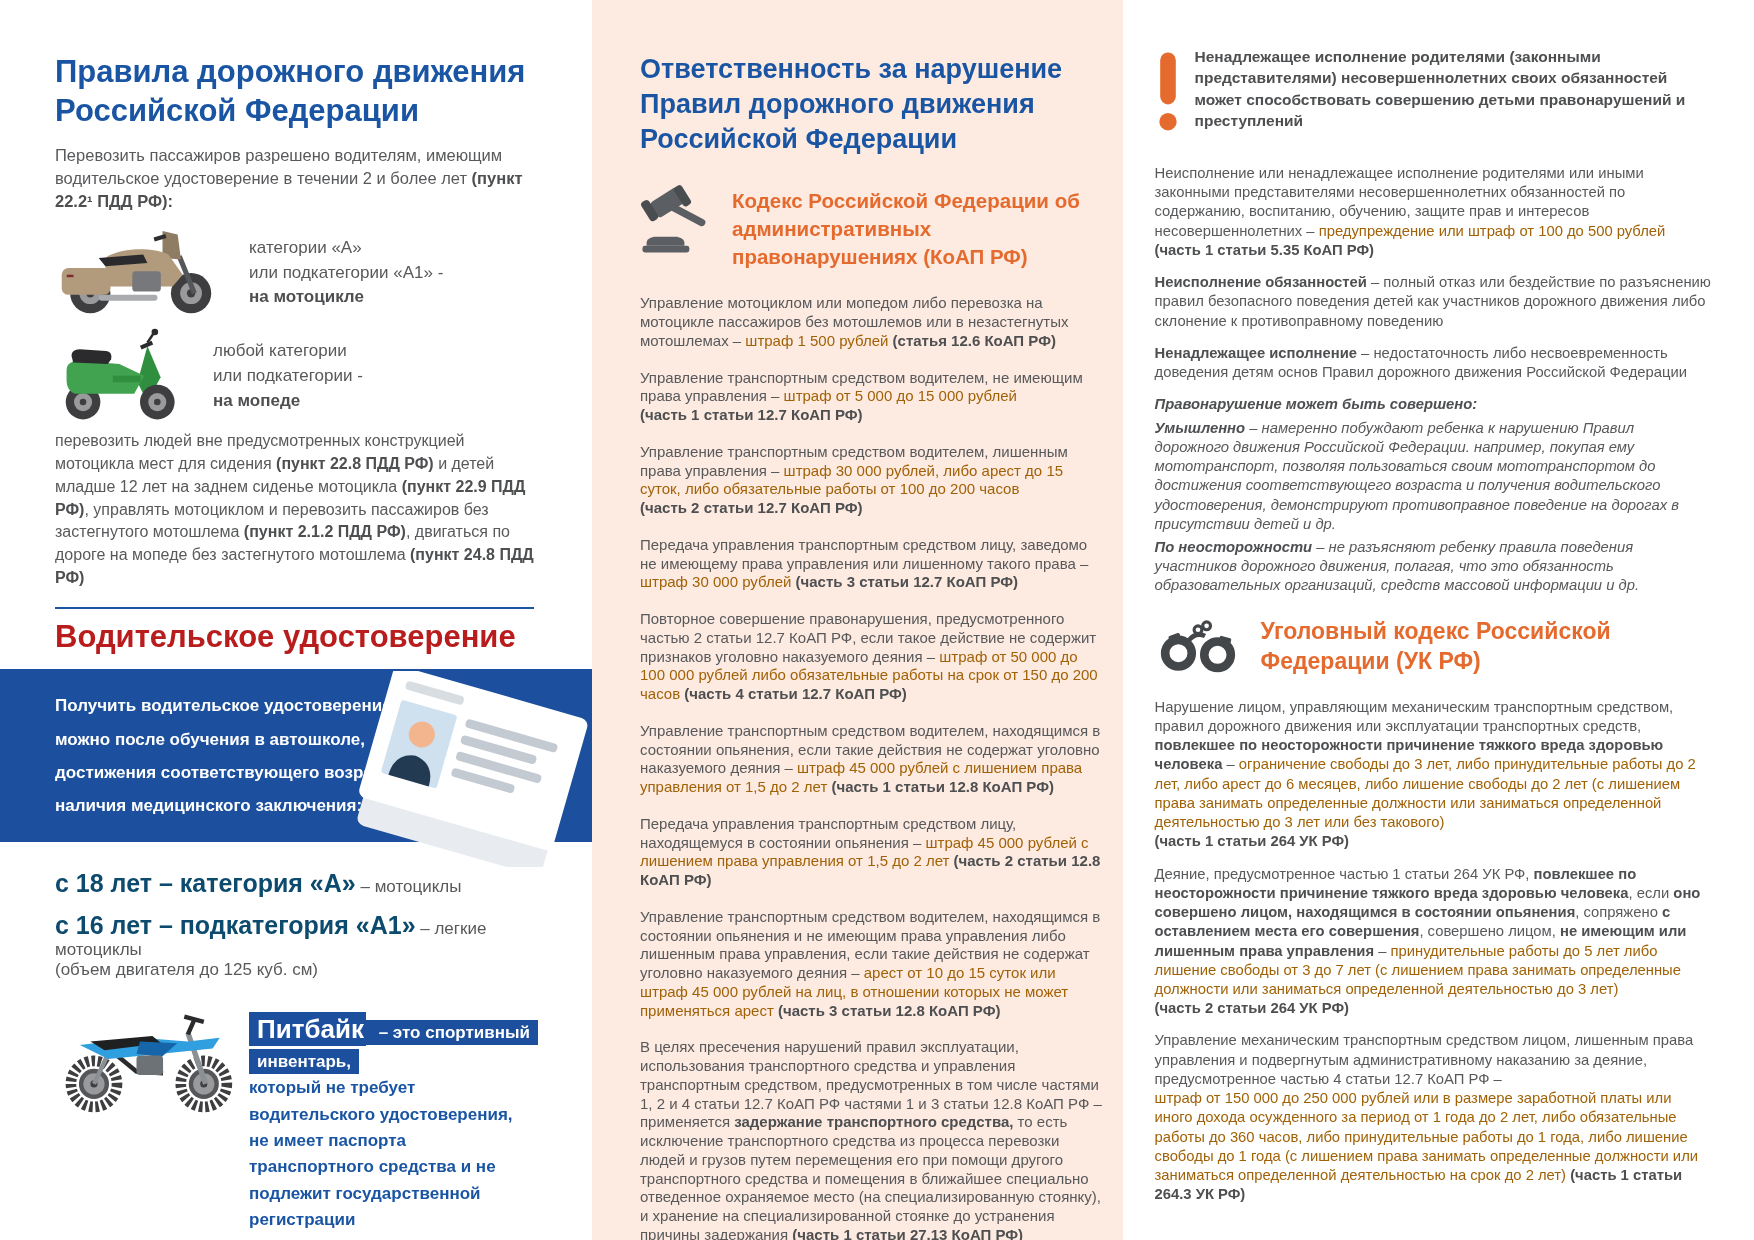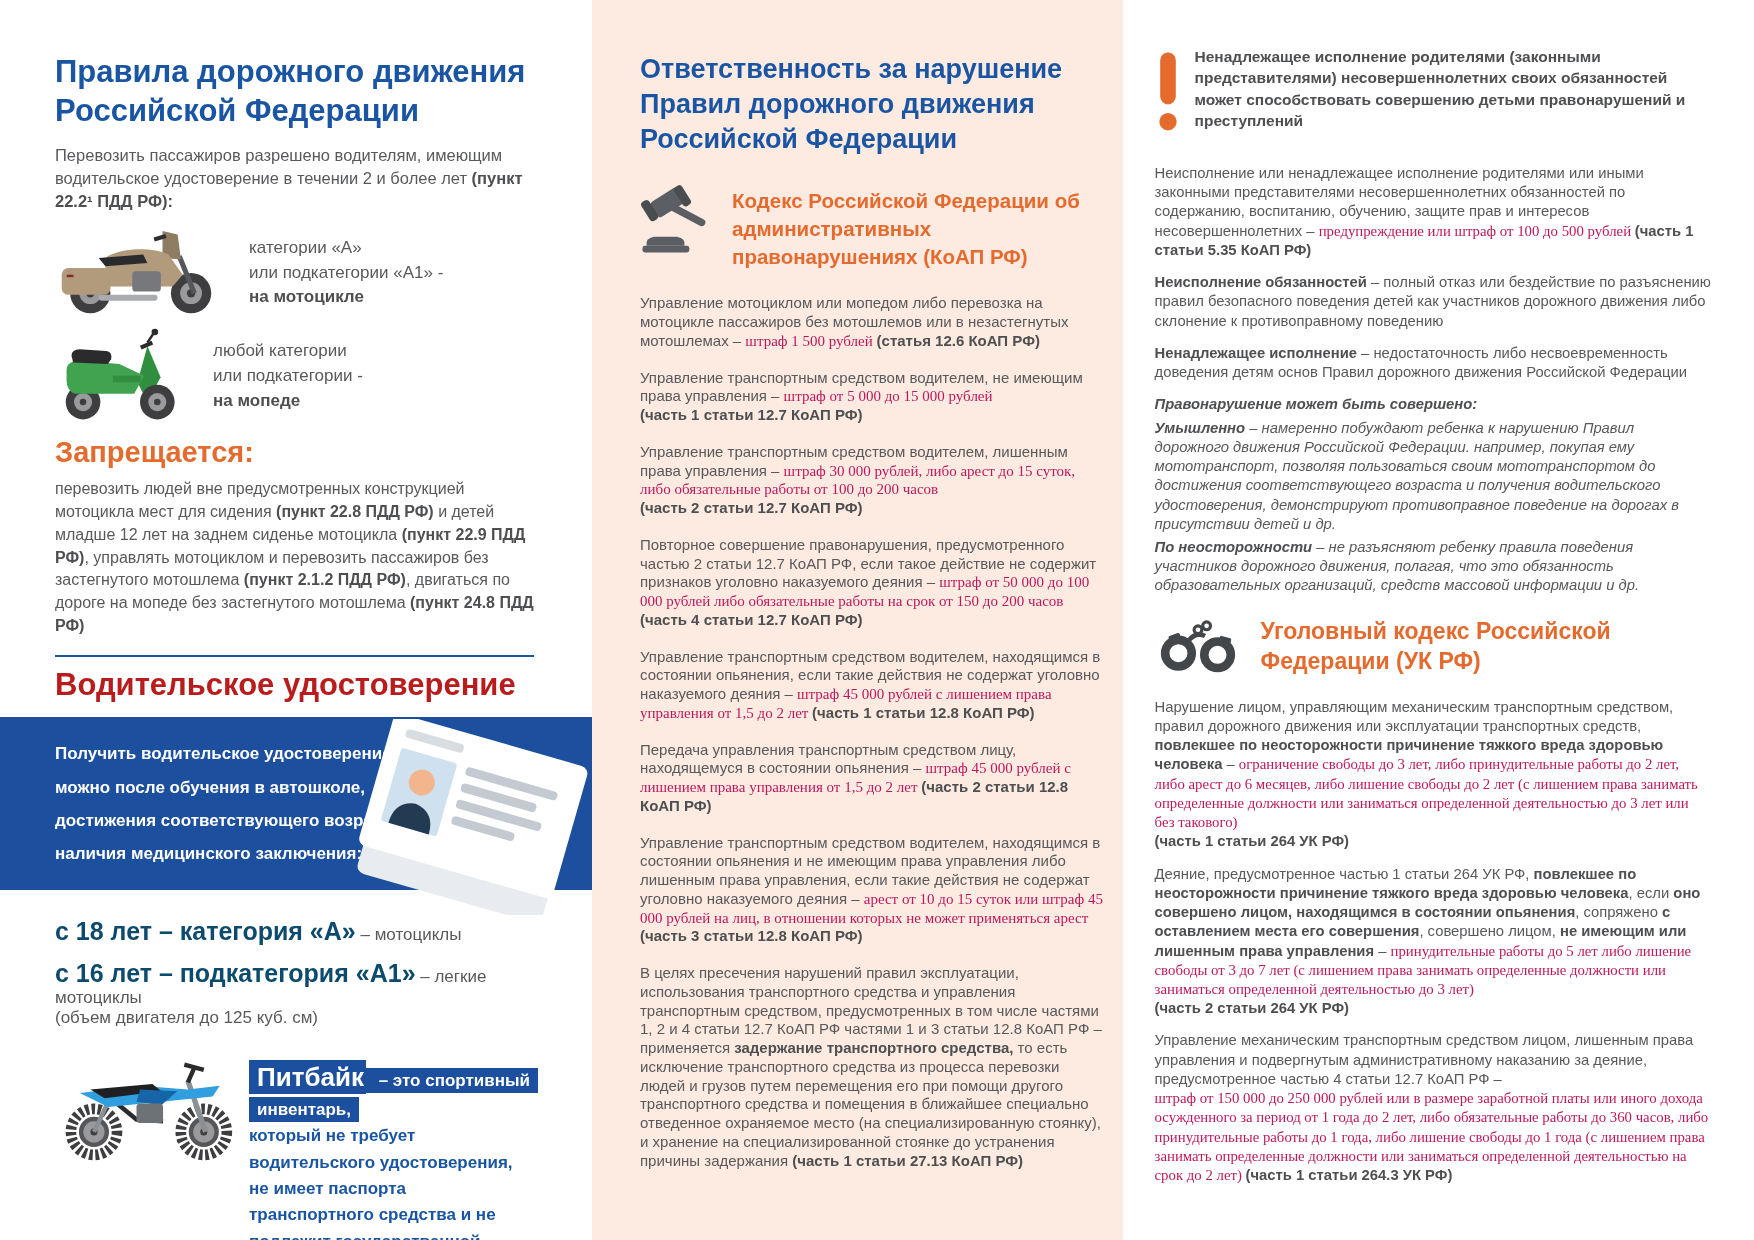--- a/index.html
+++ b/index.html
@@ -10,21 +10,21 @@
   }
   .page{display:flex;width:1754px;height:1240px;}
   
   .col-left{width:592px;box-sizing:border-box;padding:52px 58px 0 55px;background:#fff;}
   .col-mid{width:561px;box-sizing:border-box;padding:52px 18px 0 48px;background:#fdeae1;}
   .col-right{width:668px;box-sizing:border-box;padding:46px 42px 0 32px;background:#fff;}
 
   
   [data-bind-rich]{white-space:pre-line;}
   .s-b{font-weight:700;color:#4e4f51;}
-  .s-o{color:#be185d;font-family:Liberation Serif, serif;}
+  .s-o{color:#a16207;}
   .s-bb{color:#1a55a3;font-weight:700;}
   .s-i{font-style:italic;}
   .s-ib{font-style:italic;font-weight:700;color:#4e4f51;}
   .s-hl{background:#1c509e;color:#ffffff;font-weight:700;padding:3px 8px;
         -webkit-box-decoration-break:clone;box-decoration-break:clone;}
   .s-hlb{background:#1c509e;color:#ffffff;font-weight:700;font-size:26px;
         padding:2px 2px 2px 8px;-webkit-box-decoration-break:clone;box-decoration-break:clone;}
   .s-age{color:#0c4a6e;font-weight:700;font-size:25px;}
   .s-ad{font-size:17px;color:#58595b;}
 
@@ -111,21 +111,20 @@
           <path d="M14 56 Q14 44 30 44 L78 48 L108 62 L96 84 L24 84 Q14 80 14 68 Z" fill="#41a350"></path>
           <path d="M20 38 Q20 30 30 30 L62 32 Q70 33 68 42 L64 48 L22 46 Z" fill="#2b2b2d"></path>
           <path d="M70 66 L104 66" stroke="#2f8f3f" stroke-width="8"></path>
         </svg>
       </span>
       <span class="vtext" data-bind-rich="left.vehicle_moped"><span>любой категории
 или подкатегории -
 </span><span class="s-b">на мопеде</span></span>
     </div>
 
-    <div class="lt-forbid-title" data-bind="left.forbidden_title">Запрещается:</div>
     <p class="lt-forbid" data-bind-rich="left.forbidden"><span>перевозить людей вне предусмотренных конструкцией мотоцикла мест для сидения </span><span class="s-b">(пункт 22.8 ПДД РФ)</span><span> и детей младше 12 лет на заднем сиденье мотоцикла </span><span class="s-b">(пункт 22.9 ПДД РФ)</span><span>, управлять мотоциклом и перевозить пассажиров без застегнутого мотошлема </span><span class="s-b">(пункт 2.1.2 ПДД РФ)</span><span>, двигаться по дороге на мопеде без застегнутого мотошлема </span><span class="s-b">(пункт 24.8 ПДД РФ)</span></p>
 
     <hr class="divider">
     <div class="lt-lic-title" data-bind="left.license_title">Водительское удостоверение</div>
 
     <div class="band">
       <div class="band-text" data-bind="left.license_note">Получить водительское удостоверение можно после обучения в автошколе, достижения соответствующего возраста и наличия медицинского заключения:</div>
       <span class="band-card">
         <svg width="252" height="196" viewBox="0 0 252 196">
           <g transform="rotate(16 126 95)">
@@ -194,20 +193,21 @@
         </svg>
       </span>
       <div class="koap-title" data-bind="middle.koap_title">Кодекс Российской Федерации об административных правонарушениях (КоАП РФ)</div>
     </div>
 
     <p data-bind-rich="middle.paragraphs.0"><span>Управление мотоциклом или мопедом либо перевозка на мотоцикле пассажиров без мотошлемов или в незастегнутых мотошлемах – </span><span class="s-o">штраф 1 500 рублей </span><span class="s-b">(статья 12.6 КоАП РФ)</span></p>
     <p data-bind-rich="middle.paragraphs.1"><span>Управление транспортным средством водителем, не имеющим права управления – </span><span class="s-o">штраф от 5 000 до 15 000 рублей
 </span><span class="s-b">(часть 1 статьи 12.7 КоАП РФ)</span></p>
     <p data-bind-rich="middle.paragraphs.2"><span>Управление транспортным средством водителем, лишенным права управления – </span><span class="s-o">штраф 30 000 рублей, либо арест до 15 суток, либо обязательные работы от 100 до 200 часов
 </span><span class="s-b">(часть 2 статьи 12.7 КоАП РФ)</span></p>
+    <p data-bind-rich="middle.paragraphs.3"><span>Передача управления транспортным средством лицу, заведомо не имеющему права управления или лишенному такого права – </span><span class="s-o">штраф 30 000 рублей </span><span class="s-b">(часть 3 статьи 12.7 КоАП РФ)</span></p>
     <p data-bind-rich="middle.paragraphs.4"><span>Повторное совершение правонарушения, предусмотренного частью 2 статьи 12.7 КоАП РФ, если такое действие не содержит признаков уголовно наказуемого деяния – </span><span class="s-o">штраф от 50 000 до 100 000 рублей либо обязательные работы на срок от 150 до 200 часов </span><span class="s-b">(часть 4 статьи 12.7 КоАП РФ)</span></p>
     <p data-bind-rich="middle.paragraphs.5"><span>Управление транспортным средством водителем, находящимся в состоянии опьянения, если такие действия не содержат уголовно наказуемого деяния – </span><span class="s-o">штраф 45 000 рублей с лишением права управления от 1,5 до 2 лет </span><span class="s-b">(часть 1 статьи 12.8 КоАП РФ)</span></p>
     <p data-bind-rich="middle.paragraphs.6"><span>Передача управления транспортным средством лицу, находящемуся в состоянии опьянения – </span><span class="s-o">штраф 45 000 рублей с лишением права управления от 1,5 до 2 лет </span><span class="s-b">(часть 2 статьи 12.8 КоАП РФ)</span></p>
     <p data-bind-rich="middle.paragraphs.7"><span>Управление транспортным средством водителем, находящимся в состоянии опьянения и не имеющим права управления либо лишенным права управления, если такие действия не содержат уголовно наказуемого деяния – </span><span class="s-o">арест от 10 до 15 суток или штраф 45 000 рублей на лиц, в отношении которых не может применяться арест </span><span class="s-b">(часть 3 статьи 12.8 КоАП РФ)</span></p>
     <p data-bind-rich="middle.paragraphs.8"><span>В целях пресечения нарушений правил эксплуатации, использования транспортного средства и управления транспортным средством, предусмотренных в том числе частями 1, 2 и 4 статьи 12.7 КоАП РФ частями 1 и 3 статьи 12.8 КоАП РФ – применяется </span><span class="s-b">задержание транспортного средства, </span><span>то есть исключение транспортного средства из процесса перевозки людей и грузов путем перемещения его при помощи другого транспортного средства и помещения в ближайшее специально отведенное охраняемое место (на специализированную стоянку), и хранение на специализированной стоянке до устранения причины задержания </span><span class="s-b">(часть 1 статьи 27.13 КоАП РФ)</span></p>
   </div>
 
   <div class="col-right">
     <div class="warn">
       <span>

